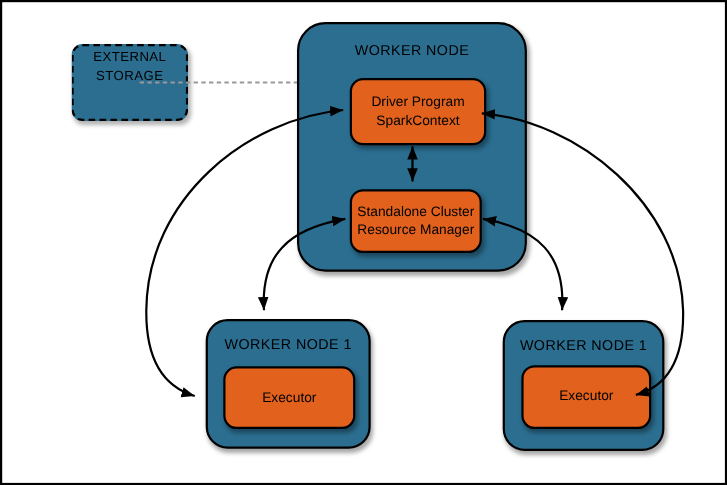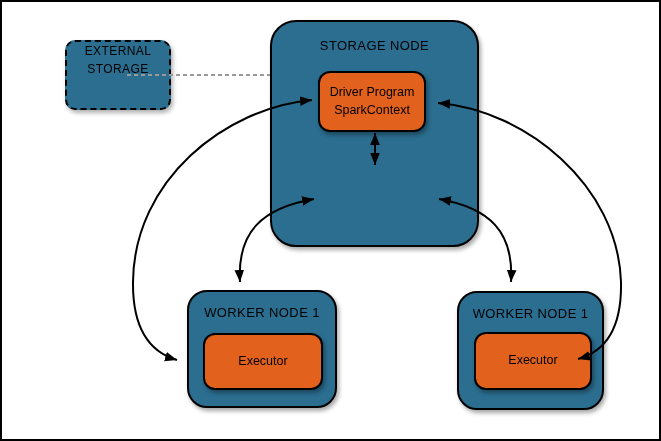--- a/index.html
+++ b/index.html
@@ -72,21 +72,21 @@
     text-align: center;
     font-size: 12px;
     letter-spacing: 0.4px;
     line-height: 1.5;
     margin-left: 44px;
   }
 
   
   .master-node { left: 270px; top: 20px; width: 209px; height: 227px; border-radius: 26px; }
   .master-node .node-title { padding-top: 16px; }
-  .driver-program { left: 46px; top: 49px; width: 108px; height: 61px; }
+  .driver-program { left: 46px; top: 49px; width: 124px; height: 61px; }
   .resource-manager { left: 46px; top: 150px; width: 120px; height: 58px; }
 
   
   .worker-node { border-radius: 20px; margin-left: 20px; }
   .worker-node .node-title { padding-top: 13px; }
   .worker-left { left: 167px; top: 290px; width: 150px; height: 118px; }
   .worker-left .executor { left: 14px; top: 41px; width: 120px; height: 57px; }
   .worker-right { left: 437px; top: 291px; width: 147px; height: 119px; }
   .worker-right .executor { left: 15px; top: 39px; width: 118px; height: 58px; }
 
@@ -116,24 +116,28 @@
 <body>
 
 <div class="canvas">
 
   <div class="box external-storage">
     <div class="pre">EXTERNAL
 STORAGE</div>
   </div>
 
   <div class="box node master-node">
-    <div class="node-title">STORAGE NODE</div>
+    <div class="node-title">WORKER NODE</div>
     <div class="component driver-program">
       <div class="pre">Driver Program
 SparkContext</div>
+    </div>
+    <div class="component resource-manager">
+      <div class="pre">Standalone Cluster
+Resource Manager</div>
     </div>
   </div>
 
   <div class="box node worker-node worker-left">
     <div class="node-title">WORKER NODE 1</div>
     <div class="component executor">
       <div>Executor</div>
     </div>
   </div>
 

